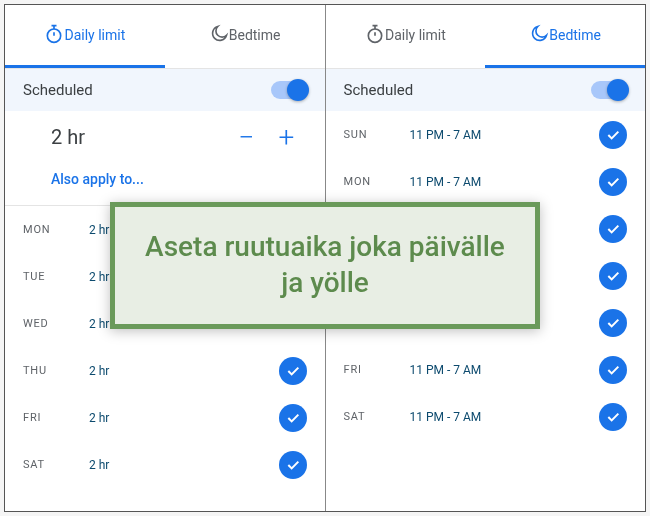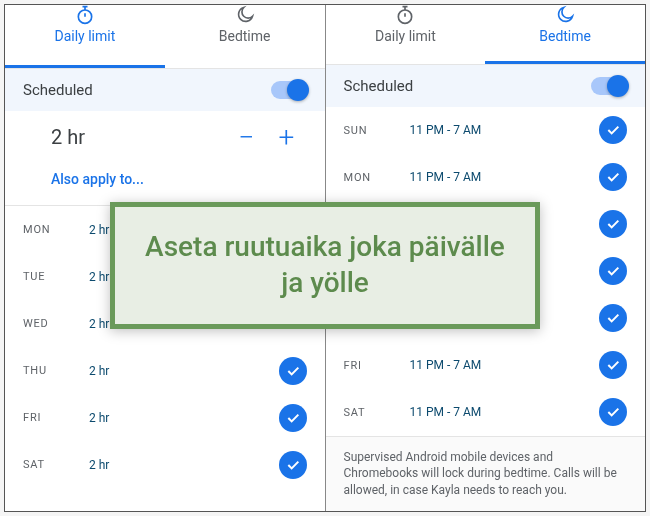--- a/index.html
+++ b/index.html
@@ -28,22 +28,22 @@
   .panel:last-child { border-right: none; }
 
   .tabs {
     display: flex;
     height: 64px;
     border-bottom: 1px solid #e4e4e4;
   }
   .tab {
     flex: 1;
     display: flex;
-    flex-direction: column;
-    align-items: center;
+    align-items: center;
+    justify-content: center;
     gap: 0;
     font-size: 14px;
     color: #5f6368;
     cursor: pointer;
     border-bottom: 3px solid transparent;
   }
   .tab.active {
     color: #1a73e8;
     border-bottom-color: #1a73e8;
   }
@@ -330,18 +330,17 @@
           <span class="day-abbr">SAT</span>
           <span class="day-val">11 PM - 7 AM</span>
           <span class="check-badge">
             <svg viewBox="0 0 24 24" fill="none" stroke="currentColor" stroke-width="3">
               <path d="M5 12l5 5L20 7"></path>
             </svg>
           </span>
         </div>
       </div>
 
-    <div class="footer-note">Supervised Android mobile devices and Chromebooks will lock during bedtime. Calls will be allowed, in case Kayla needs to reach you.</div>
   </div>
 
 </div>
 
 <div class="overlay">Aseta ruutuaika joka päivälle ja yölle</div>
 
 </body></html>

